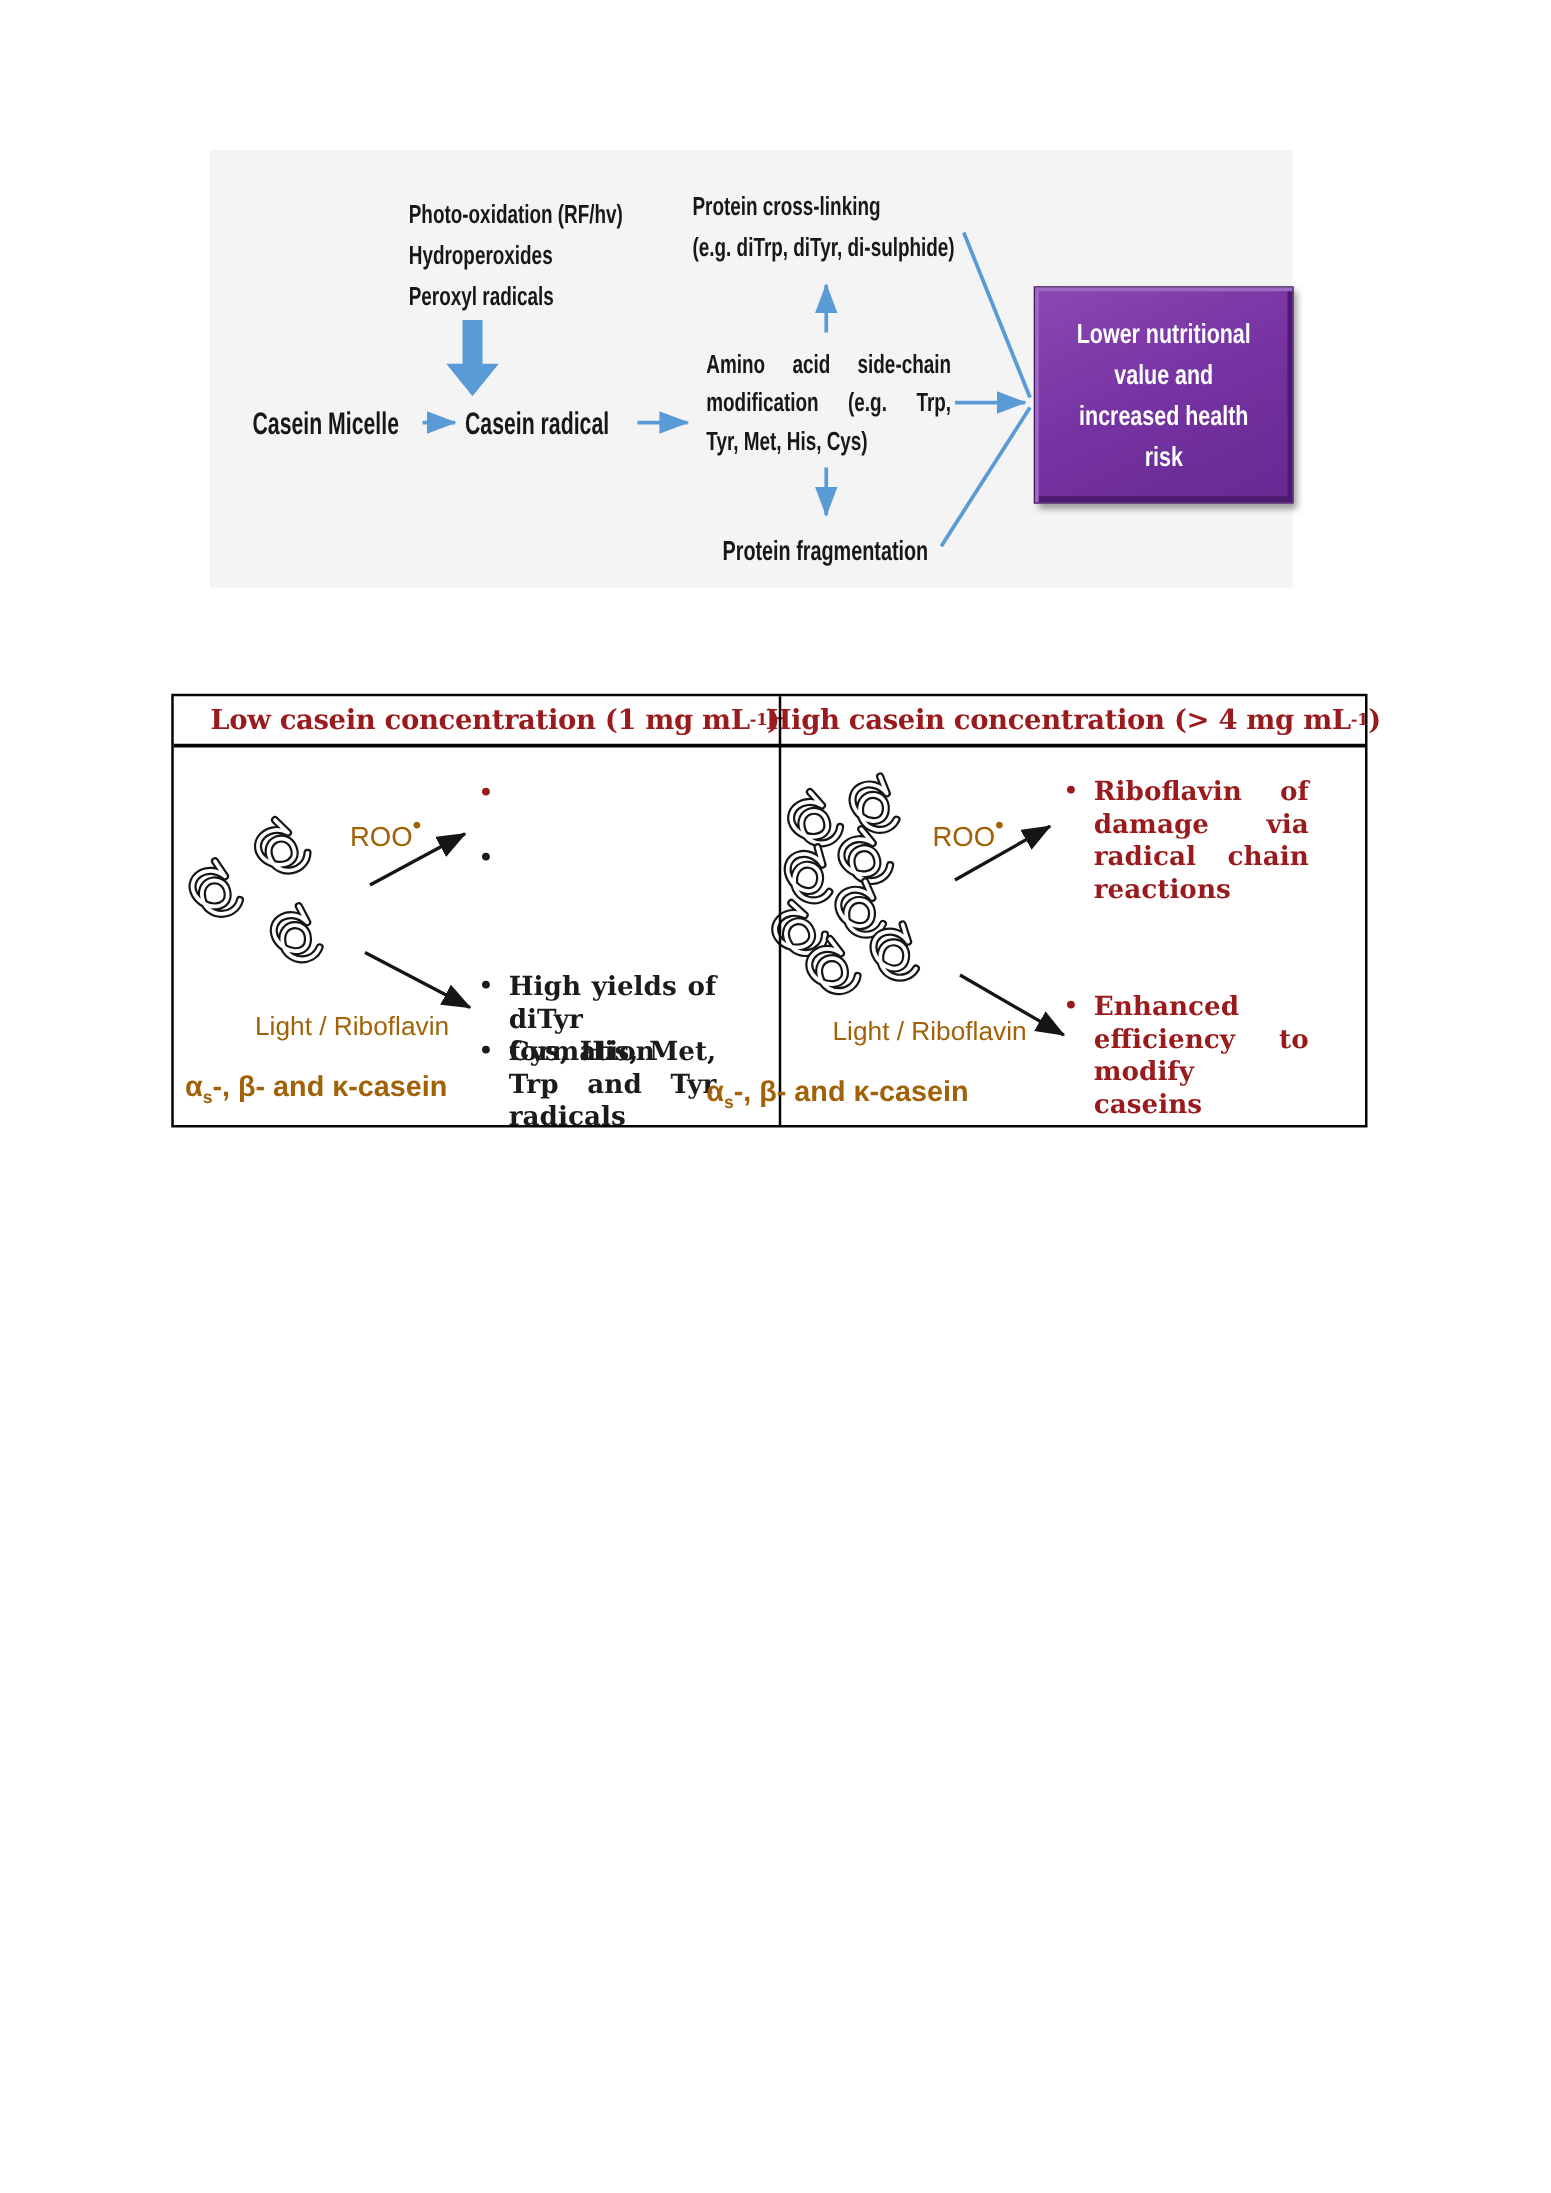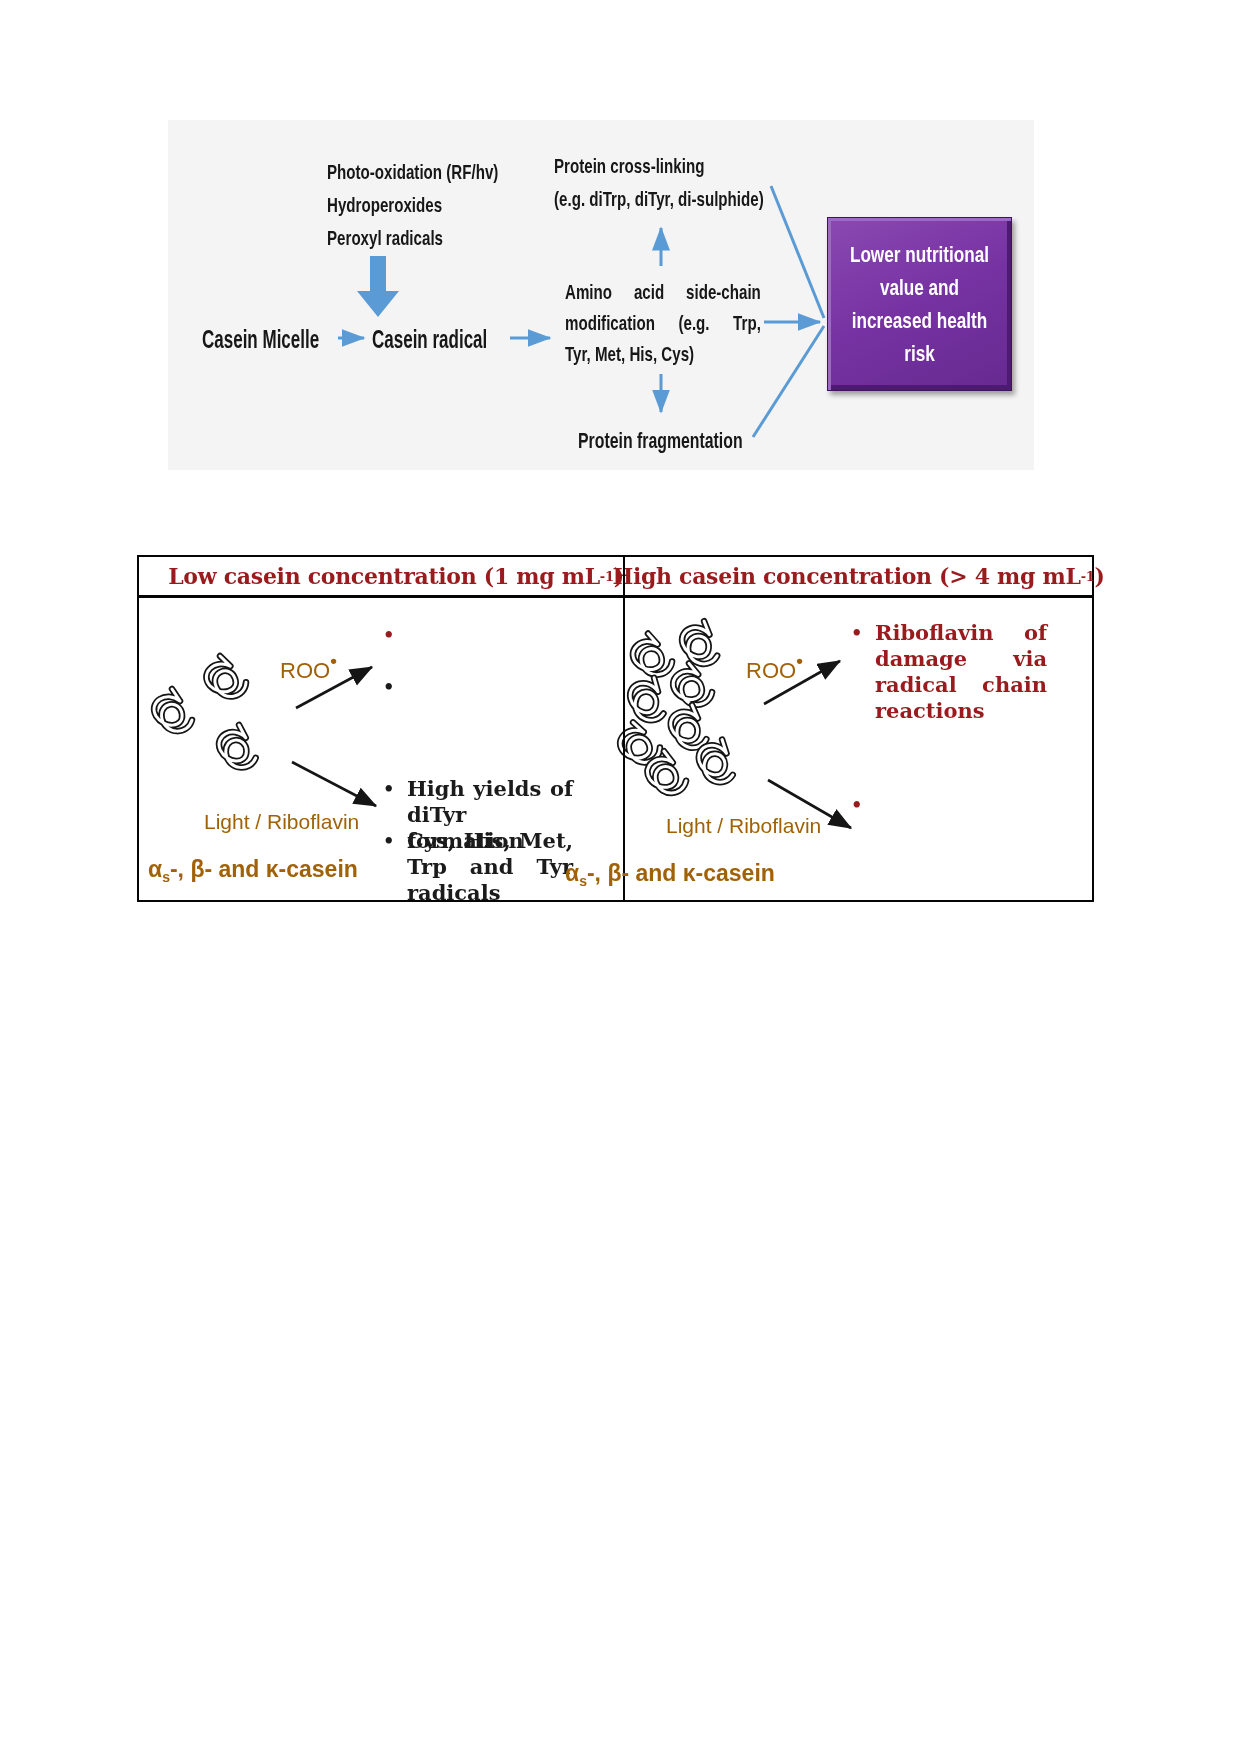--- a/index.html
+++ b/index.html
@@ -12,24 +12,24 @@
       transform-origin:0 0;white-space:nowrap;}
   .cx72{transform:scaleX(0.72);}
   .cx68{transform:scaleX(0.68);}
   .src{left:327px;top:155px;font-size:21px;line-height:33px;}
   .xlink{left:554px;top:149px;font-size:21px;line-height:33px;}
   .flow1{left:202px;top:325px;font-size:25px;}
   .flow2{left:372px;top:325px;font-size:25px;}
   .modblock{left:565px;top:276px;font-size:21px;line-height:31px;width:272px;white-space:normal;}
   .modblock .just{text-align:justify;text-align-last:justify;}
   .frag{left:578px;top:428px;font-size:22px;}
-  .outcome{left:827px;top:217px;width:183px;height:172px;
+  .outcome{left:827px;top:229px;width:183px;height:172px;
       background:linear-gradient(155deg,#8a49b2 0%,#7632a2 50%,#662a90 100%);
       border:1px solid #41125f;
-      box-shadow:inset 3px 3px 0 #9c69c4, inset -4px -5px 0 #4d1a72, 3px 4px 5px rgba(0,0,0,0.35);}
+      box-shadow:inset 3px 3px 0 #9c69c4, inset -4px -5px 0 #4d1a72, 3px 4px 5px rgba(0,0,0,0.35);padding-left:23px;}
   .outcome-text{position:absolute;inset:0;display:flex;flex-direction:column;justify-content:center;
       align-items:center;color:#ffffff;font-weight:bold;font-size:22px;line-height:33px;
       transform:scaleX(0.78);transform-origin:50% 50%;text-align:center;}
   
   .tbl{left:137px;top:555px;width:953px;height:343px;border:2px solid #050505;}
   .tbl-head{position:absolute;left:0;top:0;width:100%;height:38px;border-bottom:3px solid #050505;
       display:flex;}
   .hcell{display:flex;align-items:center;justify-content:center;
       font-family:"DejaVu Serif","Liberation Serif",serif;font-weight:bold;font-size:22px;
       letter-spacing:-0.3px;color:#9a1b1e;white-space:nowrap;}
@@ -179,18 +179,19 @@
 <div class="abs serif roo" style="left:746px;top:650px;">
   <span>ROO</span><span class="rdot">•</span>
 </div>
 
 <div class="bullet rd wr" style="left:851px;top:620px;">
   <span class="dot">•</span>
   <div class="btext wr">Riboflavin of damage via radical chain reactions</div>
 </div>
 <div class="bullet rd wr" style="left:851px;top:792px;">
   <span class="dot">•</span>
+  <div class="btext wr">Enhanced efficiency to modify caseins</div>
 </div>
 
 <div class="abs serif light" style="left:666px;top:814px;">Light / Riboflavin</div>
 <div class="abs serif caslbl" style="left:565px;top:860px;">
   <span>α</span><span class="subS">s</span><span>-, β- and κ-casein</span>
 </div>
 
 </body></html>

